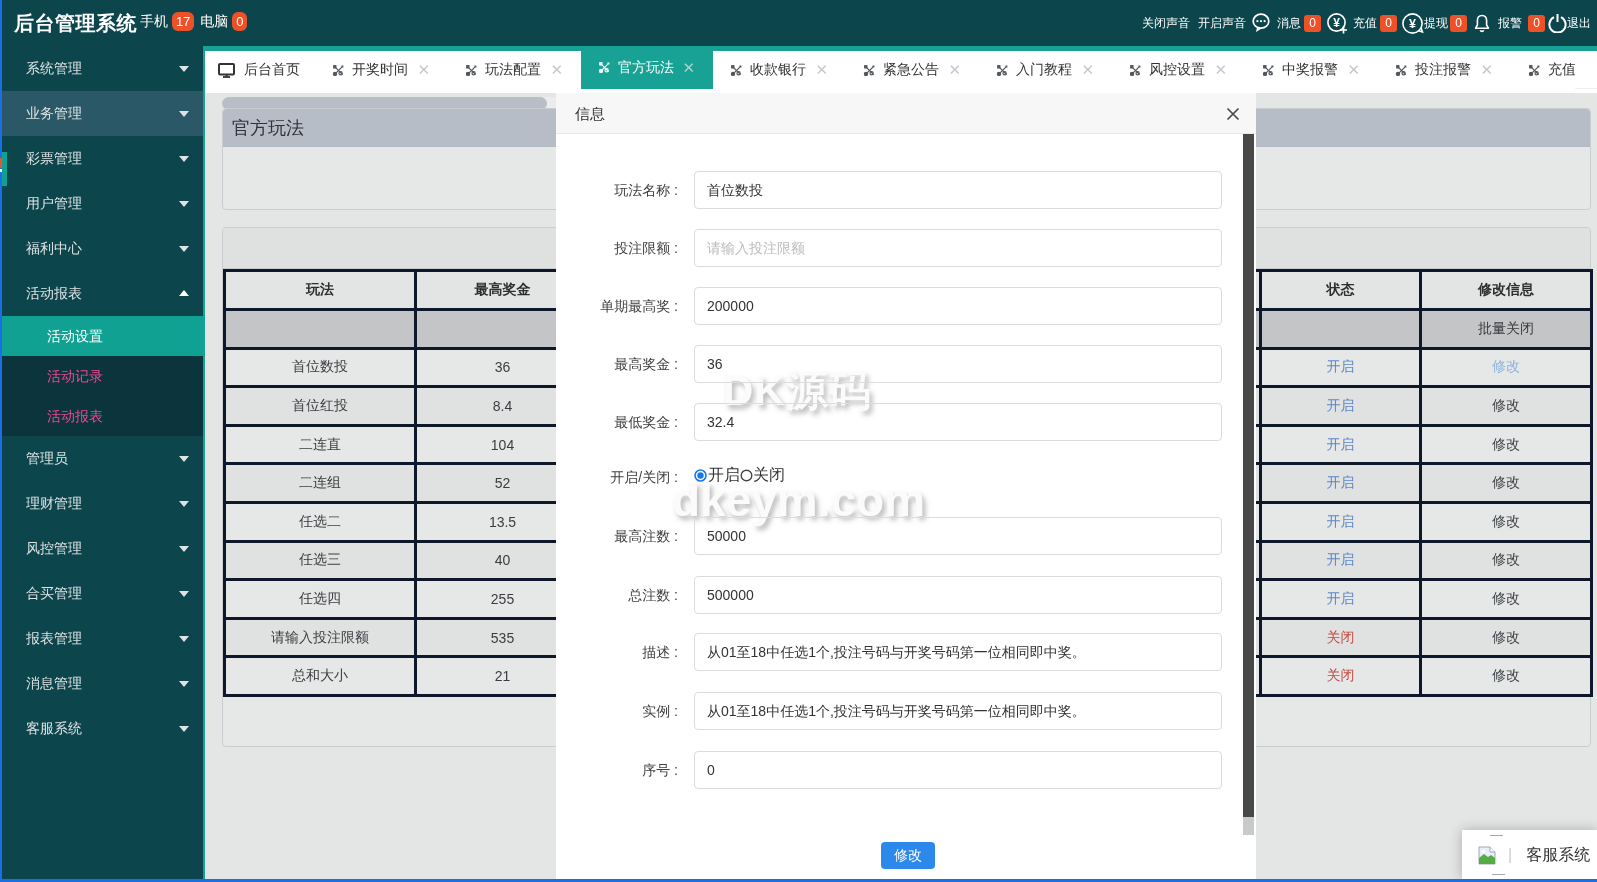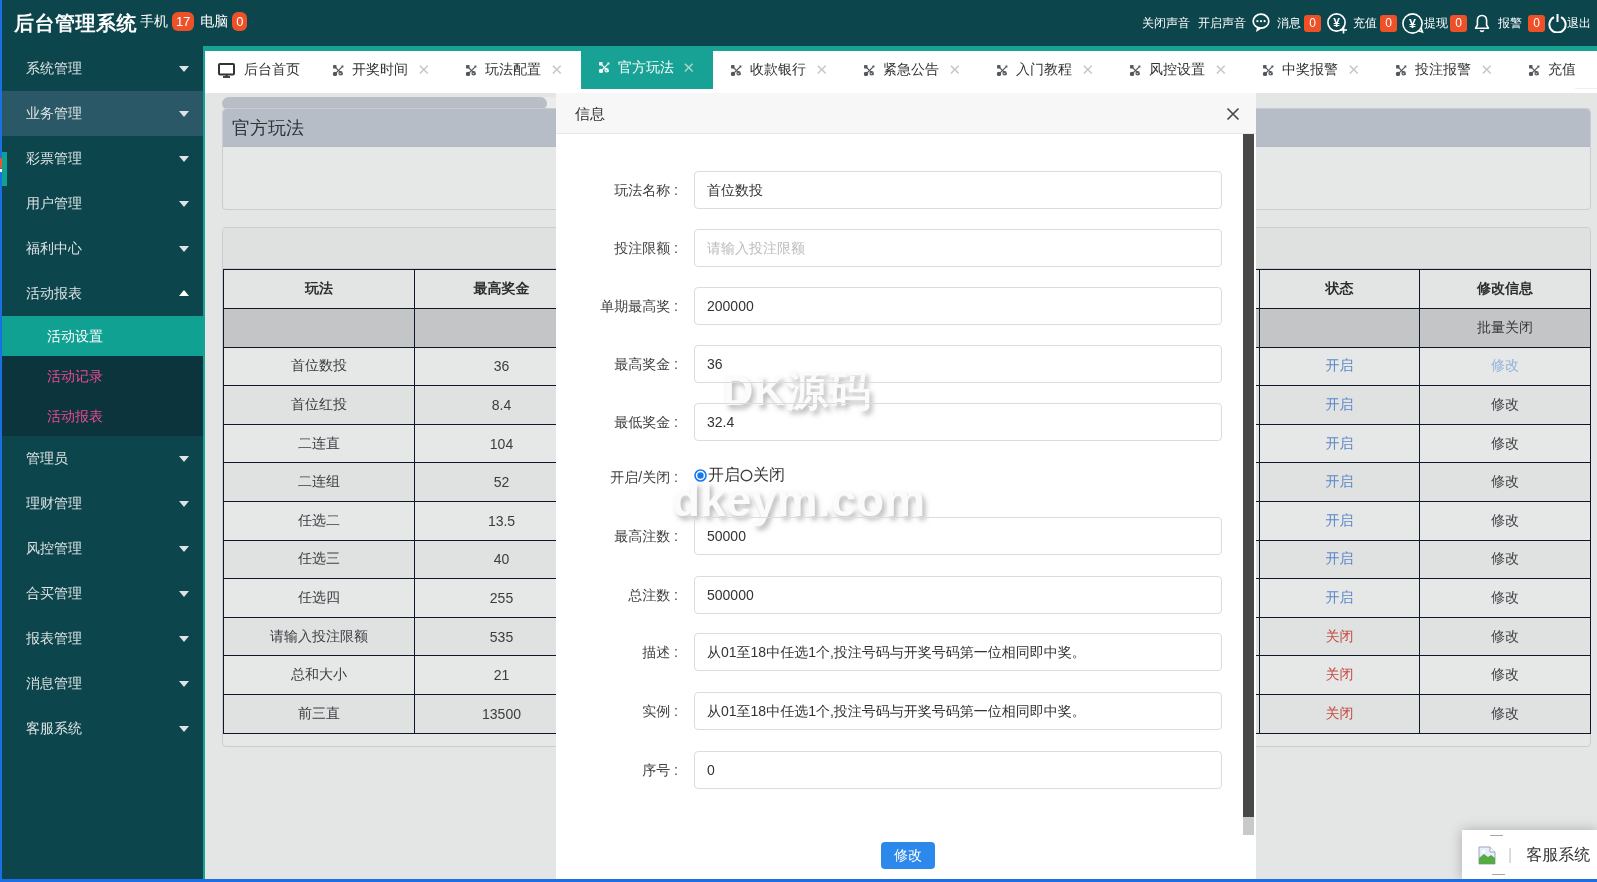--- a/index.html
+++ b/index.html
@@ -53,21 +53,21 @@
 
 .panel { position:absolute; border:1px solid #c9cdd1; background:#e6e7e7; }
 #panel1 { left:17px; top:15px; width:1369px; height:102px; border-radius:4px;}
 #panel1 .phead { height:38px; background:#b7bdc6; border-bottom:1px solid #b3b9c3; border-radius:4px 4px 0 0; line-height:38px; padding-left:9px; font-size:18px; color:#2f3338; }
 #panel1 .pbody { padding:12px 12px; }
 .gbtn { display:inline-block; width:78px; height:28px; line-height:28px; text-align:center; background:#c8c9ca; color:#4e5256; font-size:14px; border-radius:3px; margin-right:5px; }
 
 #panel2 { left:17px; top:134px; width:1369px; height:520px; border-radius:4px; background:#e6e7e7;}
 #panel2 .phead { height:41px; background:#dfe0e0; border-bottom:1px solid #c9cbcc; border-radius:4px 4px 0 0;}
 table.grid { border-collapse:collapse; width:1367px; table-layout:fixed; }
-table.grid td, table.grid th { border:1px solid #0f172a; font-size:14px; text-align:center; height:38.6px; padding:0; color:#3a3d40; }
+table.grid td, table.grid th { border:3px solid #0f172a; font-size:14px; text-align:center; height:38.6px; padding:0; color:#3a3d40; }
 table.grid th { background:#e3e4e4; color:#2c2e30; font-weight:bold; height:39px;}
 tr.batch td { background:#c4c5c6; height:38.6px;}
 tr.odd td { background:#e6e7e7; }
 tr.even td { background:#e0e1e1; }
 table.grid td.lnk-open { color:#5b87c9; }
 table.grid td.lnk-close { color:#c24b43; }
 table.grid td.lnk-mod { color:#3f4347; }
 table.grid td.lnk-mod1 { color:#8fb3dc; }
 
 
@@ -409,27 +409,20 @@
               <td class="lnk-close">关闭</td>
               <td class="lnk-mod">修改</td>
             </tr>
         <tr class="odd">
               <td>总和大小</td>
               <td>21</td>
               <td></td>
               <td class="lnk-close">关闭</td>
               <td class="lnk-mod">修改</td>
             </tr>
-        <tr class="even">
-              <td>前三直</td>
-              <td>13500</td>
-              <td></td>
-              <td class="lnk-close">关闭</td>
-              <td class="lnk-mod">修改</td>
-            </tr>
       </tbody>
         </table>
     </div>
   </div>
 
   <div class="abs" id="modal">
     <div class="wm" id="wm1">DK源码</div>
     <div class="wm" id="wm2">dkeym.com</div>
     <div class="mhead">信息</div>
     <div class="mclose"><svg width="14" height="14" viewBox="0 0 14 14">

